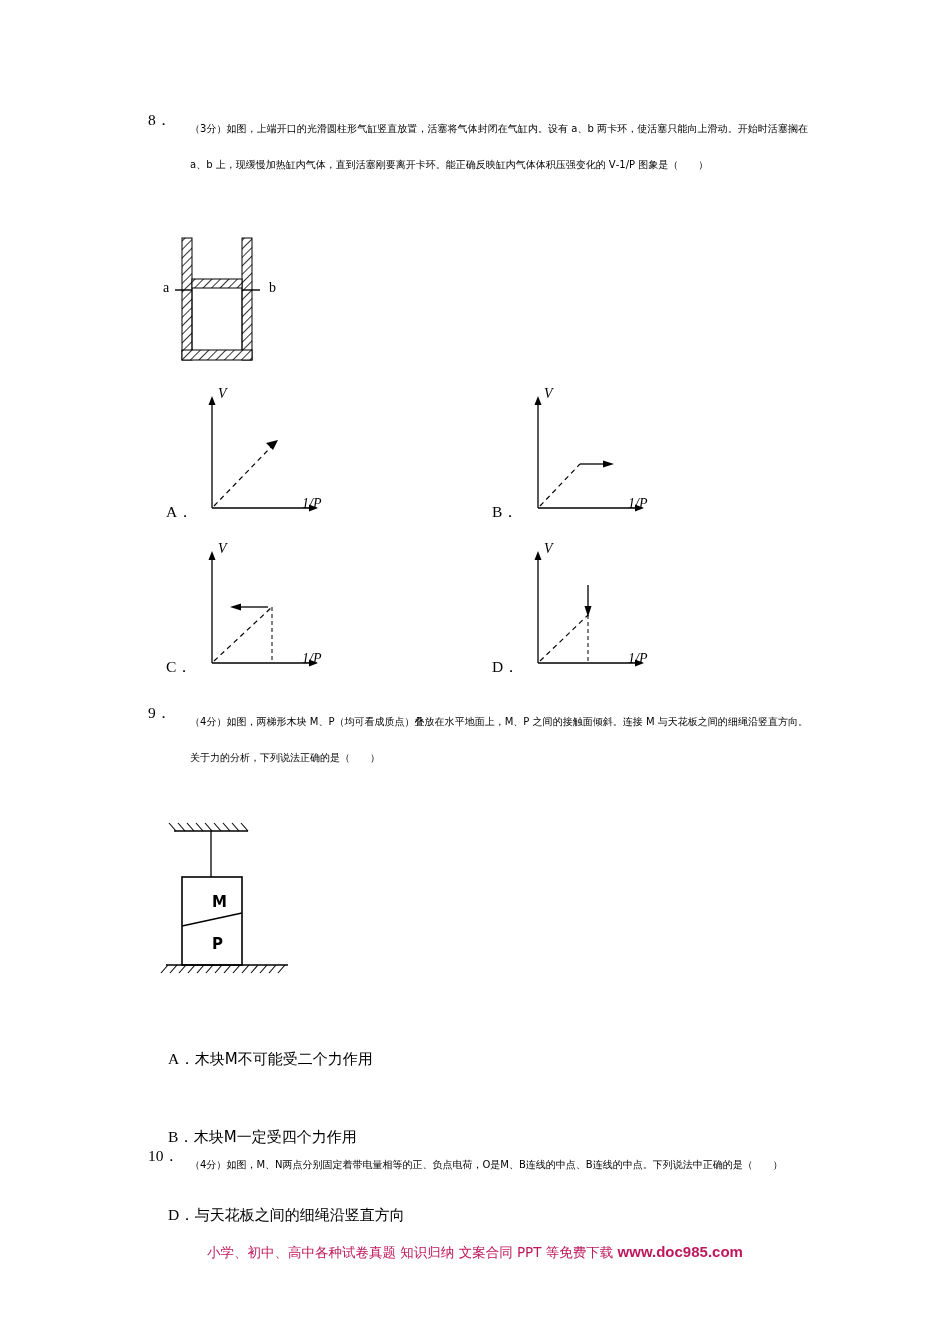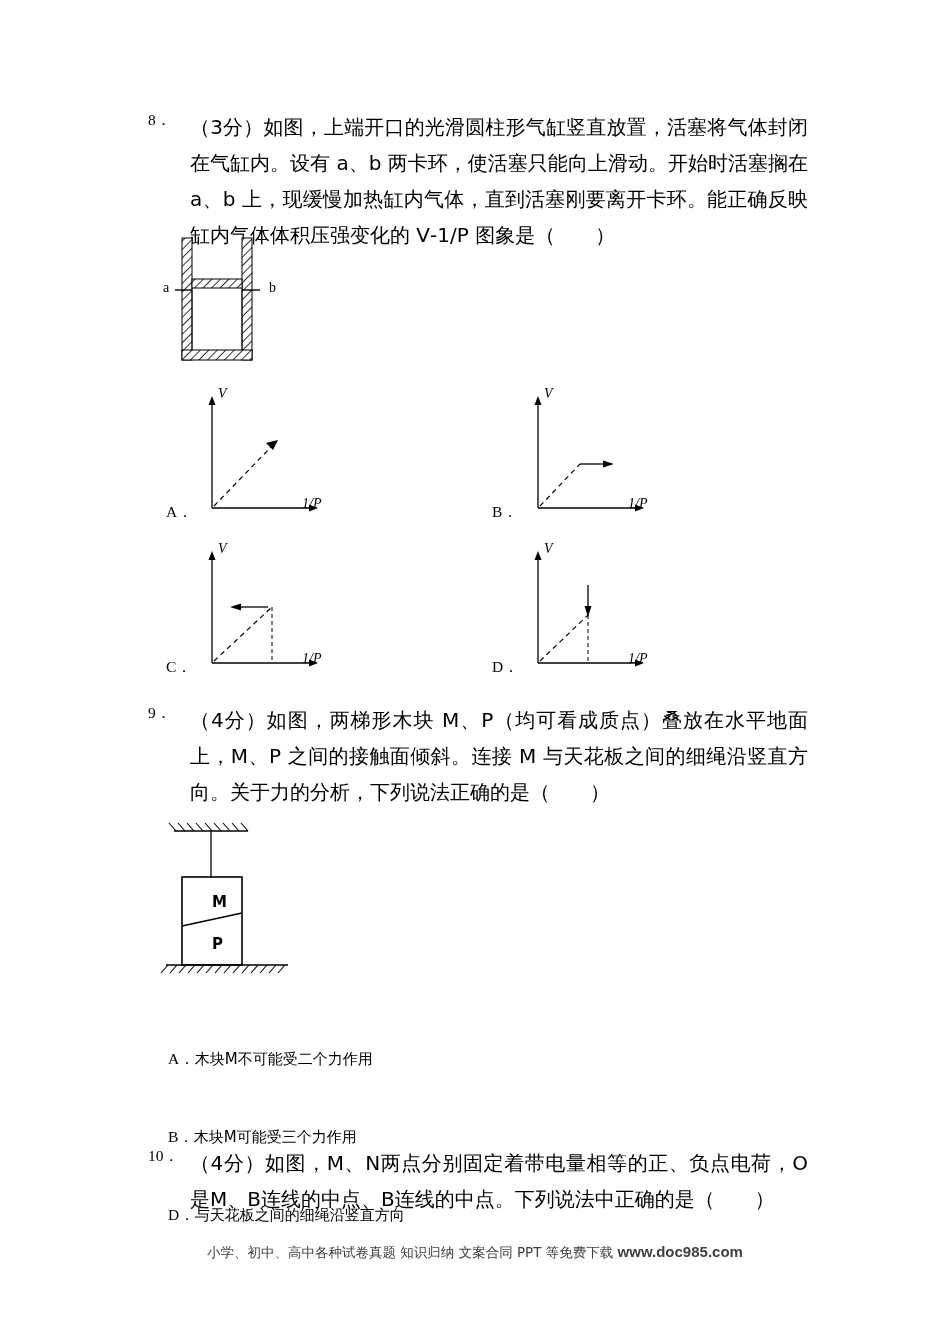--- a/index.html
+++ b/index.html
@@ -35,41 +35,41 @@
   }
   .q-text {
     margin-left: 42px;
     font-size: 15.5px;
     line-height: 34px;
     text-align: justify;
     font-family: "Liberation Serif", "DejaVu Serif", serif;
   }
   .q-text .cn {
     font-family: "DejaVu Sans", sans-serif;
-    font-size: 20px;
+    font-size: 10px;
   }
   .opt-line {
     font-size: 15px;
     line-height: 33px;
     font-family: "DejaVu Sans", sans-serif;
     margin-top: 44px;
   }
   .opt-line .lbl {
     font-family: "Liberation Serif", serif;
     font-size: 15.5px;
   }
   .footer {
     position: absolute;
     left: 0;
     top: 1243px;
     width: 950px;
     text-align: center;
     font-size: 13.5px;
     font-family: "DejaVu Sans", sans-serif;
-    color: #404040;
+    color: #be185d;
   }
   .footer .doc985 {
     font-family: "Liberation Sans", sans-serif;
     font-weight: bold;
     font-size: 15px;
   }
   svg { display: block; }
   .fig { position: absolute; }
   .axlabel {
     font-family: "Liberation Serif", serif;
@@ -223,21 +223,21 @@
         <line x1="116" y1="150" x2="109" y2="158"></line>
         <line x1="125" y1="150" x2="118" y2="158"></line>
       </g>
     </svg>
     <span style="position:absolute; left:52px; top:78px; font-family:'DejaVu Sans',sans-serif; font-weight:bold; font-size:15px;">M</span>
     <span style="position:absolute; left:52px; top:120px; font-family:'DejaVu Sans',sans-serif; font-weight:bold; font-size:15px;">P</span>
   </div>
 
   <div style="position:absolute; left:168px; top:998px; width:640px;">
     <div class="opt-line"><span class="lbl">A．</span><span>木块M不可能受二个力作用</span></div>
-    <div class="opt-line"><span class="lbl">B．</span><span>木块M可能受三个力作用</span></div>
+    <div class="opt-line"><span class="lbl">B．</span><span>木块M一定受四个力作用</span></div>
     <div class="opt-line"><span class="lbl">D．</span><span>与天花板之间的细绳沿竖直方向</span></div>
   </div>
 
   <div class="q-block" style="left:148px; top:1146px; width:660px;">
     <div class="q-num">10．</div>
     <div class="q-text"><span class="cn">（4分）</span><span class="cn">如图，M、N两点分别固定着带电量相等的正、负点电荷，O是M、B连线的中点、B连线的中点。下列说法中正确的是（　　）</span></div>
   </div>
 
   <div class="footer">
     <span>小学、初中、高中各种试卷真题 知识归纳 文案合同 PPT 等免费下载</span>

